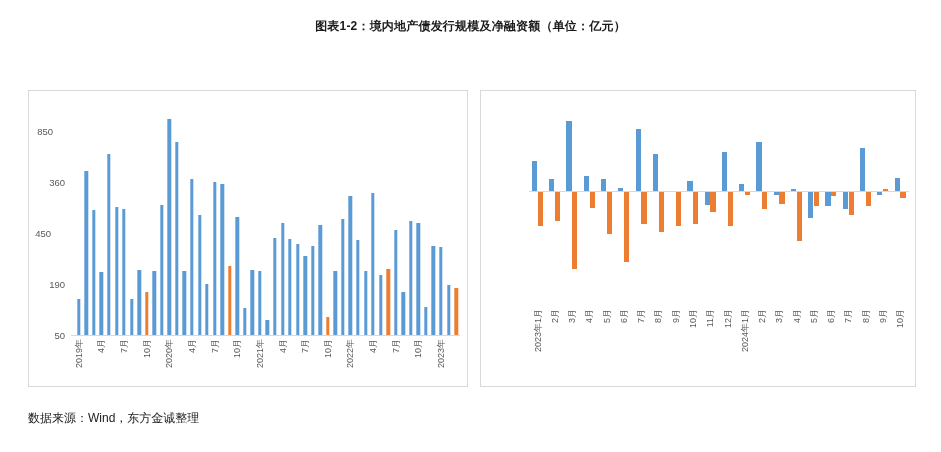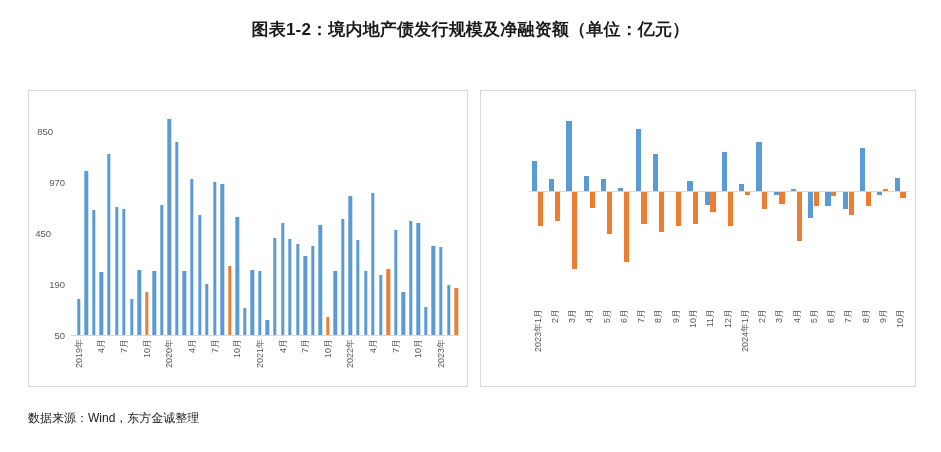--- a/index.html
+++ b/index.html
@@ -14,21 +14,21 @@
     color: #262626;
     position: relative;
     overflow: hidden;
   }
   #figure-title {
     position: absolute;
     top: 18px;
     left: 0;
     width: 941px;
     text-align: center;
-    font-size: 17px;
+    font-size: 12px;
     font-weight: bold;
     letter-spacing: 0.2px;
     color: #1a1a1a;
   }
   #charts-row {
     position: absolute;
     top: 90px;
     left: 28px;
     width: 888px;
     height: 297px;
@@ -143,21 +143,21 @@
 
 <div id="figure-title">图表1-2：境内地产债发行规模及净融资额（单位：亿元）</div>
 
 <div id="charts-row">
 
   <div class="chart-panel" id="chart-left-panel">
     <div class="plot-area" id="left-yaxis" style="left:0; top:14px; width:42px; height:230px;">
         <div class="ytick" style="top: 230px; right: 6px;">50</div>
         <div class="ytick" style="top: 178.889px; right: 6px;">190</div>
         <div class="ytick" style="top: 127.778px; right: 20px;">450</div>
-        <div class="ytick" style="top: 76.6667px; right: 6px;">970</div>
+        <div class="ytick" style="top: 76.6667px; right: 6px;">360</div>
         <div class="ytick" style="top: 25.5556px; right: 18px;">850</div>
       </div>
     <div class="plot-area" id="left-plot" style="left:46px; top:14px; width:385px; height:230px;">
       <div class="bars-layer" id="left-bars">
           <div class="bar-slot">
             <div class="bar blue" style="height: 35.7778px; width: 3.4px;"></div>
           </div>
           <div class="bar-slot">
             <div class="bar blue" style="height: 163.556px; width: 3.4px;"></div>
           </div>

